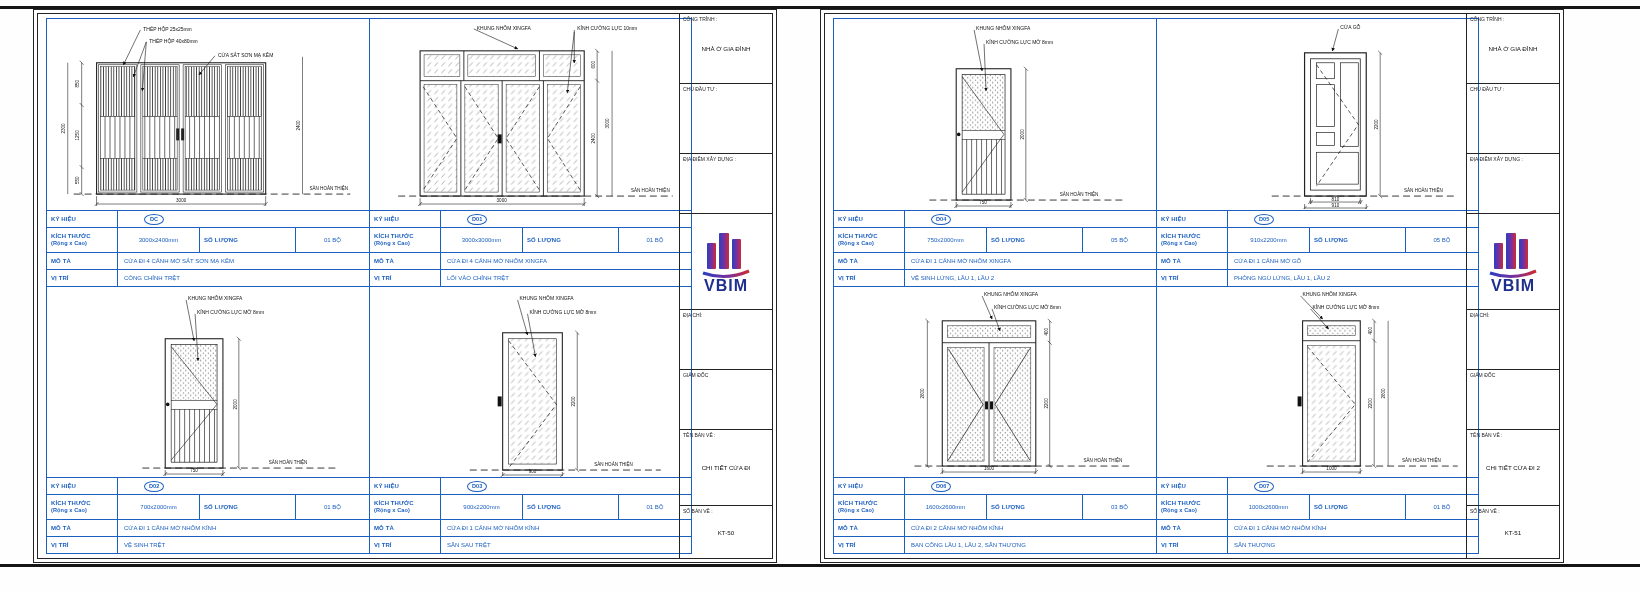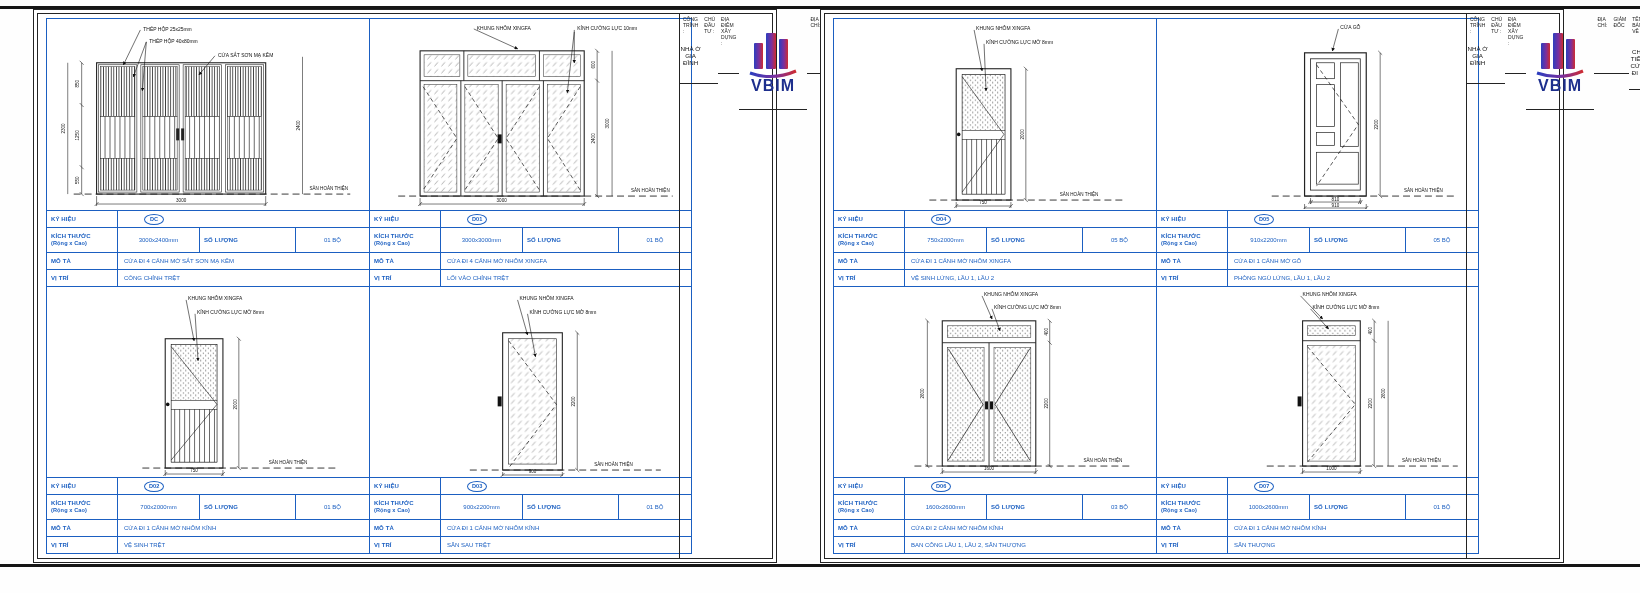--- a/index.html
+++ b/index.html
@@ -27,21 +27,21 @@
   .r4{grid-template-columns:70px 1fr;height:17px;}
   .r>div{display:flex;align-items:center;box-sizing:border-box;overflow:hidden;}
   .r>div+div{border-left:1px solid #1b5fc1;}
   .lab{font-weight:bold;font-size:6px;padding-left:4px;letter-spacing:.1px;}
   .lab.two{flex-direction:column;align-items:flex-start;justify-content:center;line-height:7px;}
   .lab .sub{font-size:5.6px;}
   .val{font-size:6px;padding-left:6px;}
   .val.cen{justify-content:center;padding-left:0;}
   .symwrap{padding-left:26px;}
   .sym{display:inline-block;border:1px solid #1b5fc1;border-radius:50%;font-size:5.6px;line-height:9px;padding:0 4px;min-width:10px;text-align:center;font-weight:bold;}
-  .tblock{position:absolute;top:0;right:0;bottom:0;width:92px;border-left:1px solid #232323;display:flex;flex-direction:row;color:#111;}
+  .tblock{position:absolute;top:0;right:0;bottom:0;width:92px;border-left:1px solid #232323;display:flex;flex-direction:column;color:#111;}
   .tb-sec{border-bottom:1px solid #232323;position:relative;box-sizing:border-box;padding:2px 3px;}
   .tb-sec:last-child{border-bottom:none;flex:1;}
   .tb-lab{font-size:5px;color:#222;}
   .tb-val{position:absolute;left:0;right:0;top:45%;text-align:center;font-size:6.2px;color:#111;}
   .tb-logo{display:flex;align-items:center;justify-content:center;}
 </style>
 </head>
 <body>
 
 <svg width="0" height="0" style="position:absolute" aria-hidden="true">

